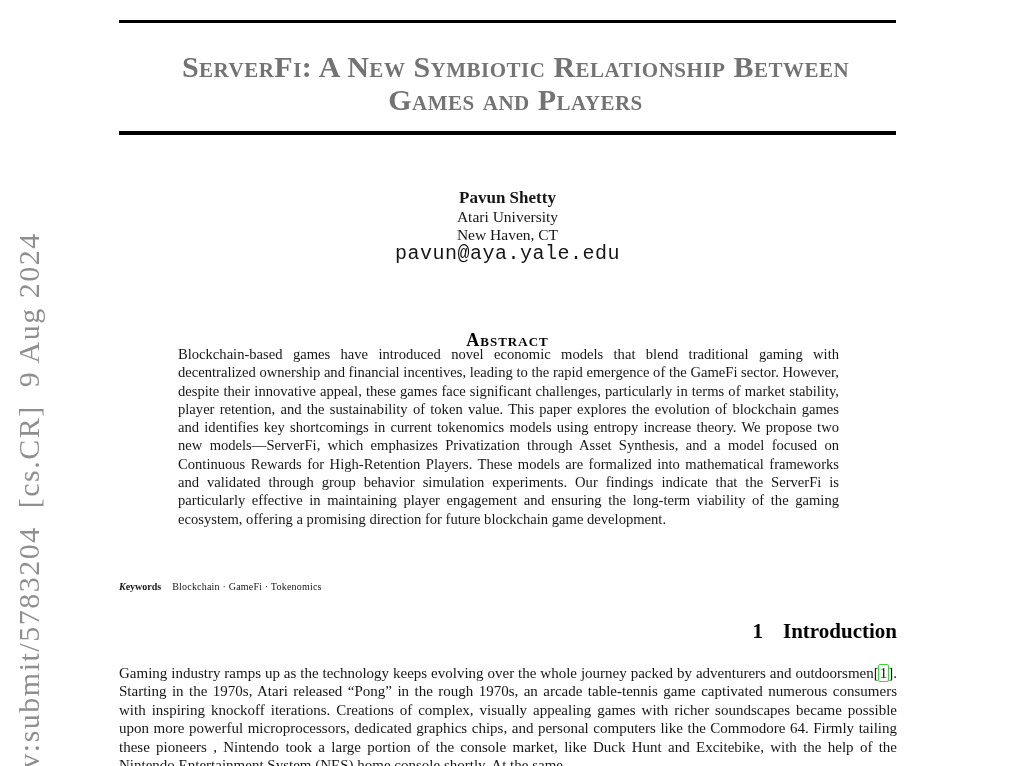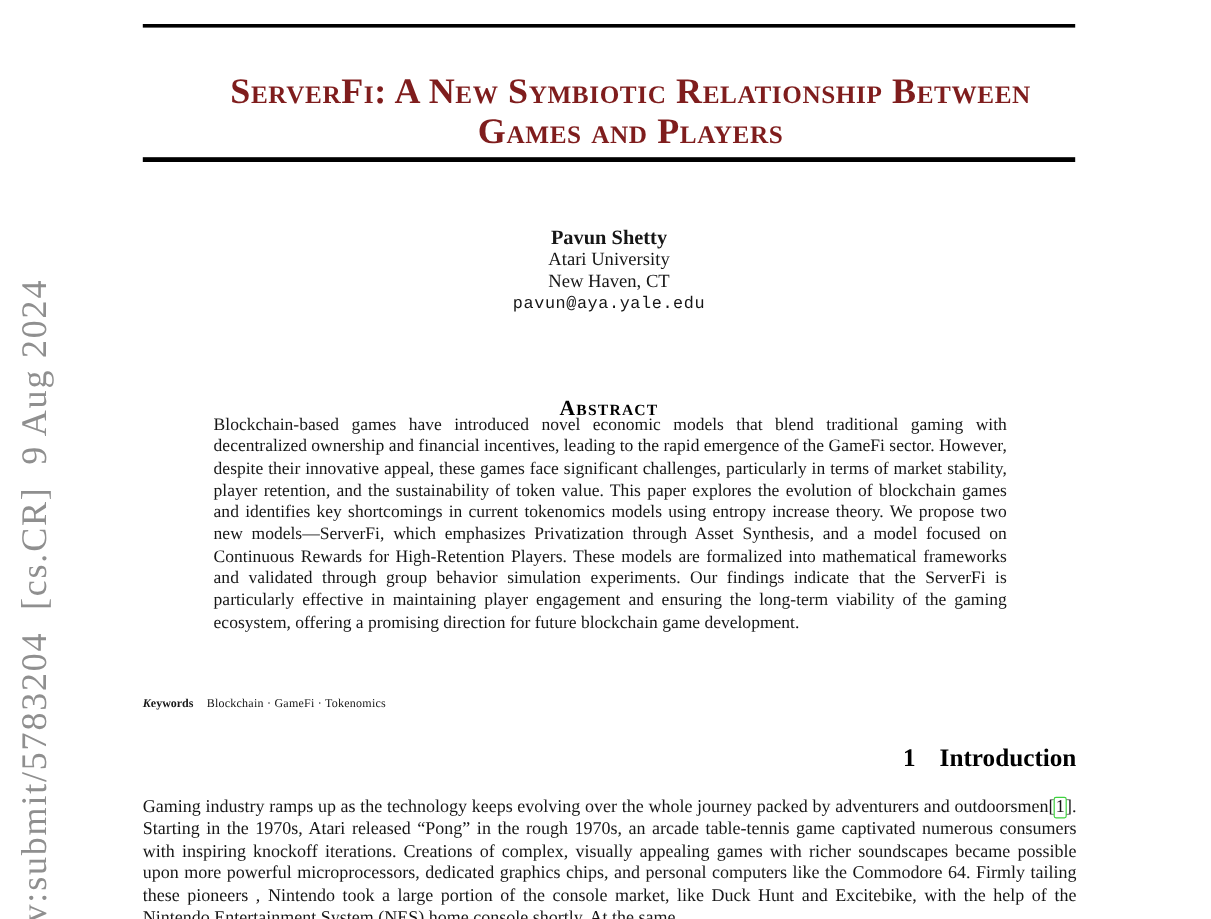--- a/index.html
+++ b/index.html
@@ -24,32 +24,32 @@
     white-space:pre;font-size:30px;letter-spacing:1.5px;
     color:var(--watermark-gray);
     font-family:"Liberation Serif", serif;
   }
 
   .rule{position:absolute;left:119px;width:777px;background:var(--rule-black);}
   .rule-top{top:20px;height:3px;}
   .rule-mid{top:131px;height:4px;}
 
   .title{
-    position:absolute;left:116px;top:42px;width:783px;margin:18px;
+    position:absolute;left:116px;top:42px;width:783px;margin:8px;
     text-align:center;font-weight:600;font-variant:small-caps;
-    font-size:30px;line-height:33px;letter-spacing:0.5px;color:#7f1d1d;
+    font-size:30px;line-height:33px;letter-spacing:0.5px;color:#737373;
   }
   .title .tline{display:block;}
 
   .author{
     position:absolute;left:116px;top:189px;width:783px;text-align:center;
   }
   .author-name{font-weight:bold;font-size:17px;line-height:18.5px;}
   .author-affil,.author-loc{font-size:15.5px;line-height:18px;}
-  .author-email{font-family:"Liberation Mono","DejaVu Sans Mono",monospace;font-size:14px;line-height:20px;letter-spacing:0.5px;}
+  .author-email{font-family:"Liberation Mono","DejaVu Sans Mono",monospace;font-size:20px;line-height:20px;letter-spacing:0.5px;}
 
   .abs-head{
     position:absolute;left:116px;top:330px;width:783px;text-align:center;
     font-weight:bold;font-variant:small-caps;font-size:18px;letter-spacing:1px;color:#000;
   }
   .abs-body{
     position:absolute;left:178px;top:345px;width:661px;margin:0;
     font-size:14.6px;line-height:18.3px;text-align:justify;
   }
 

